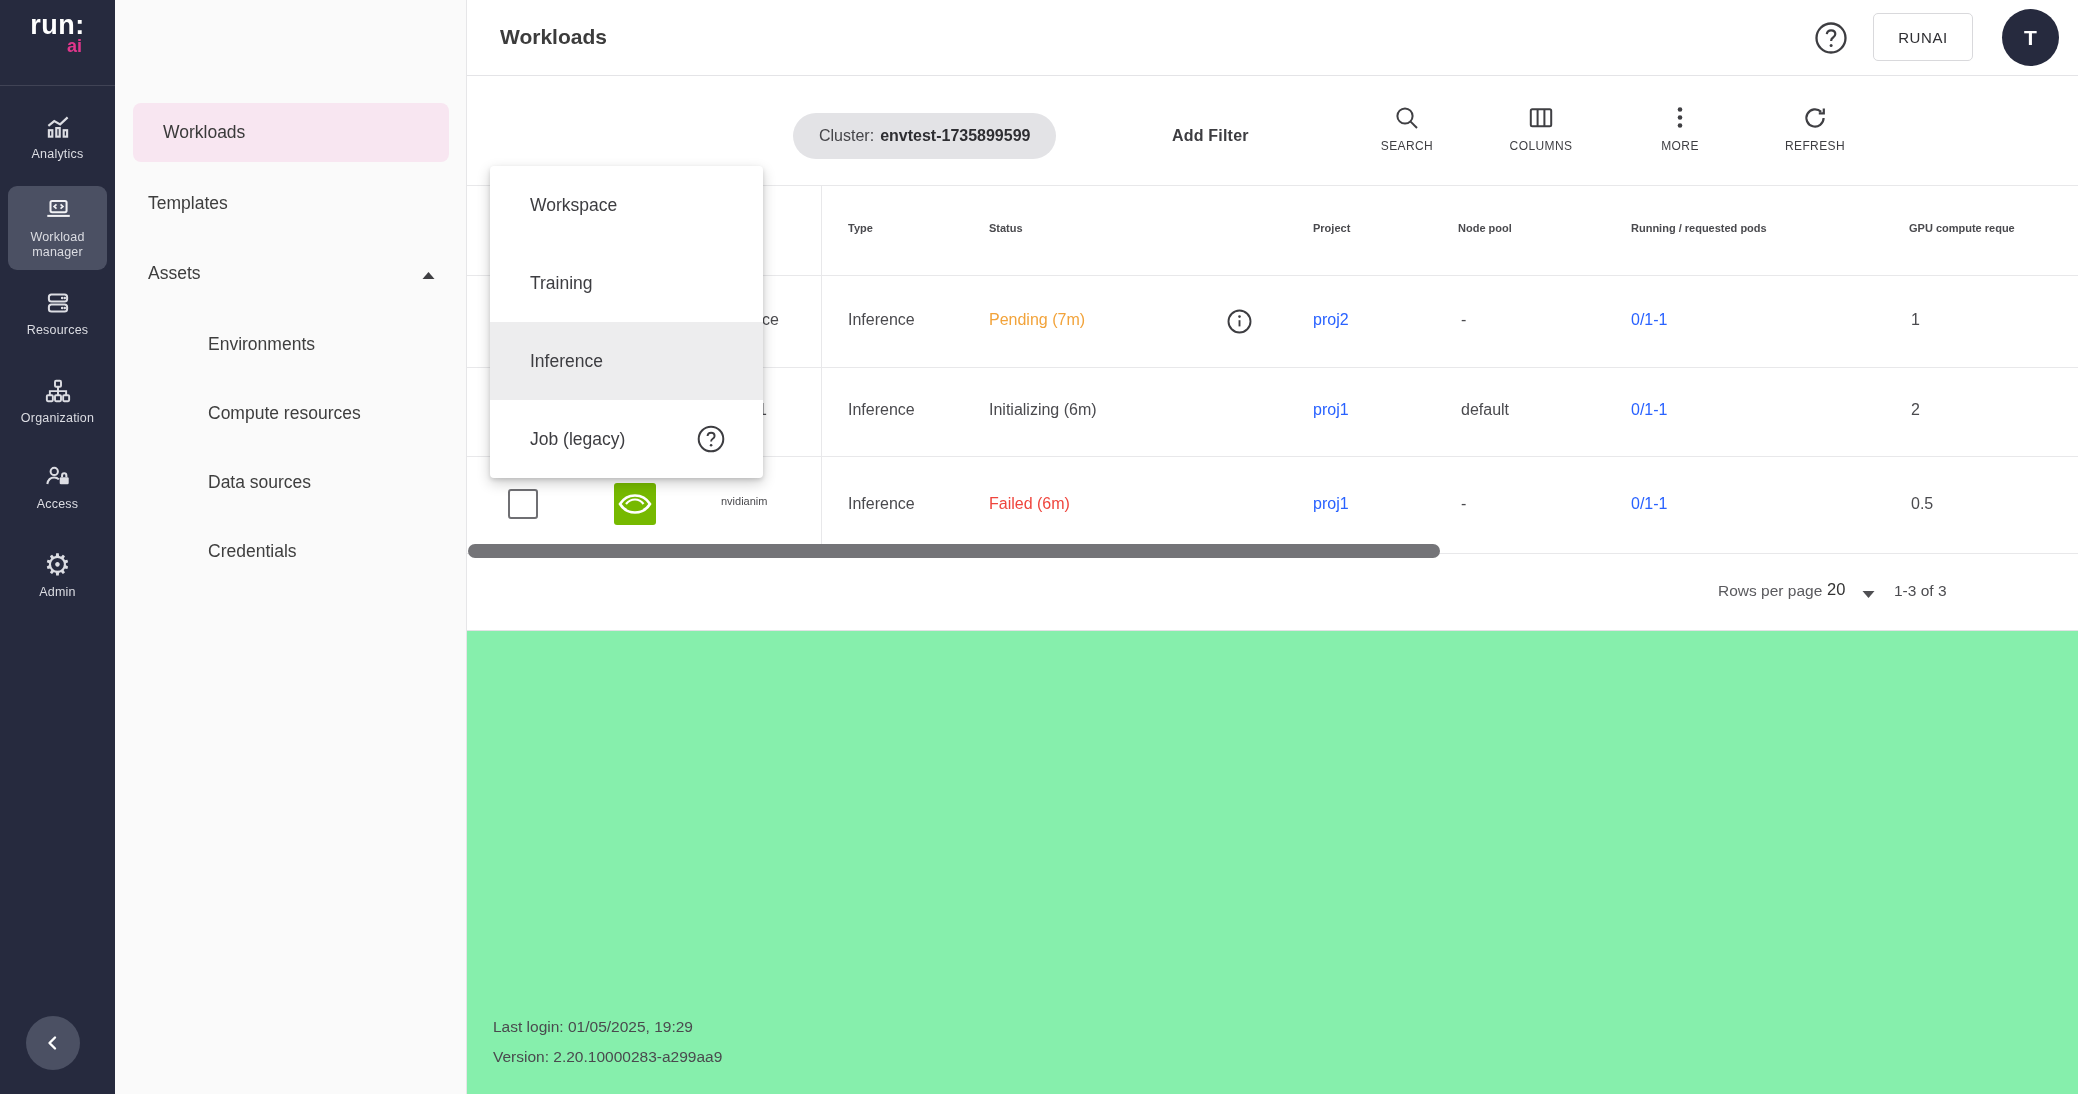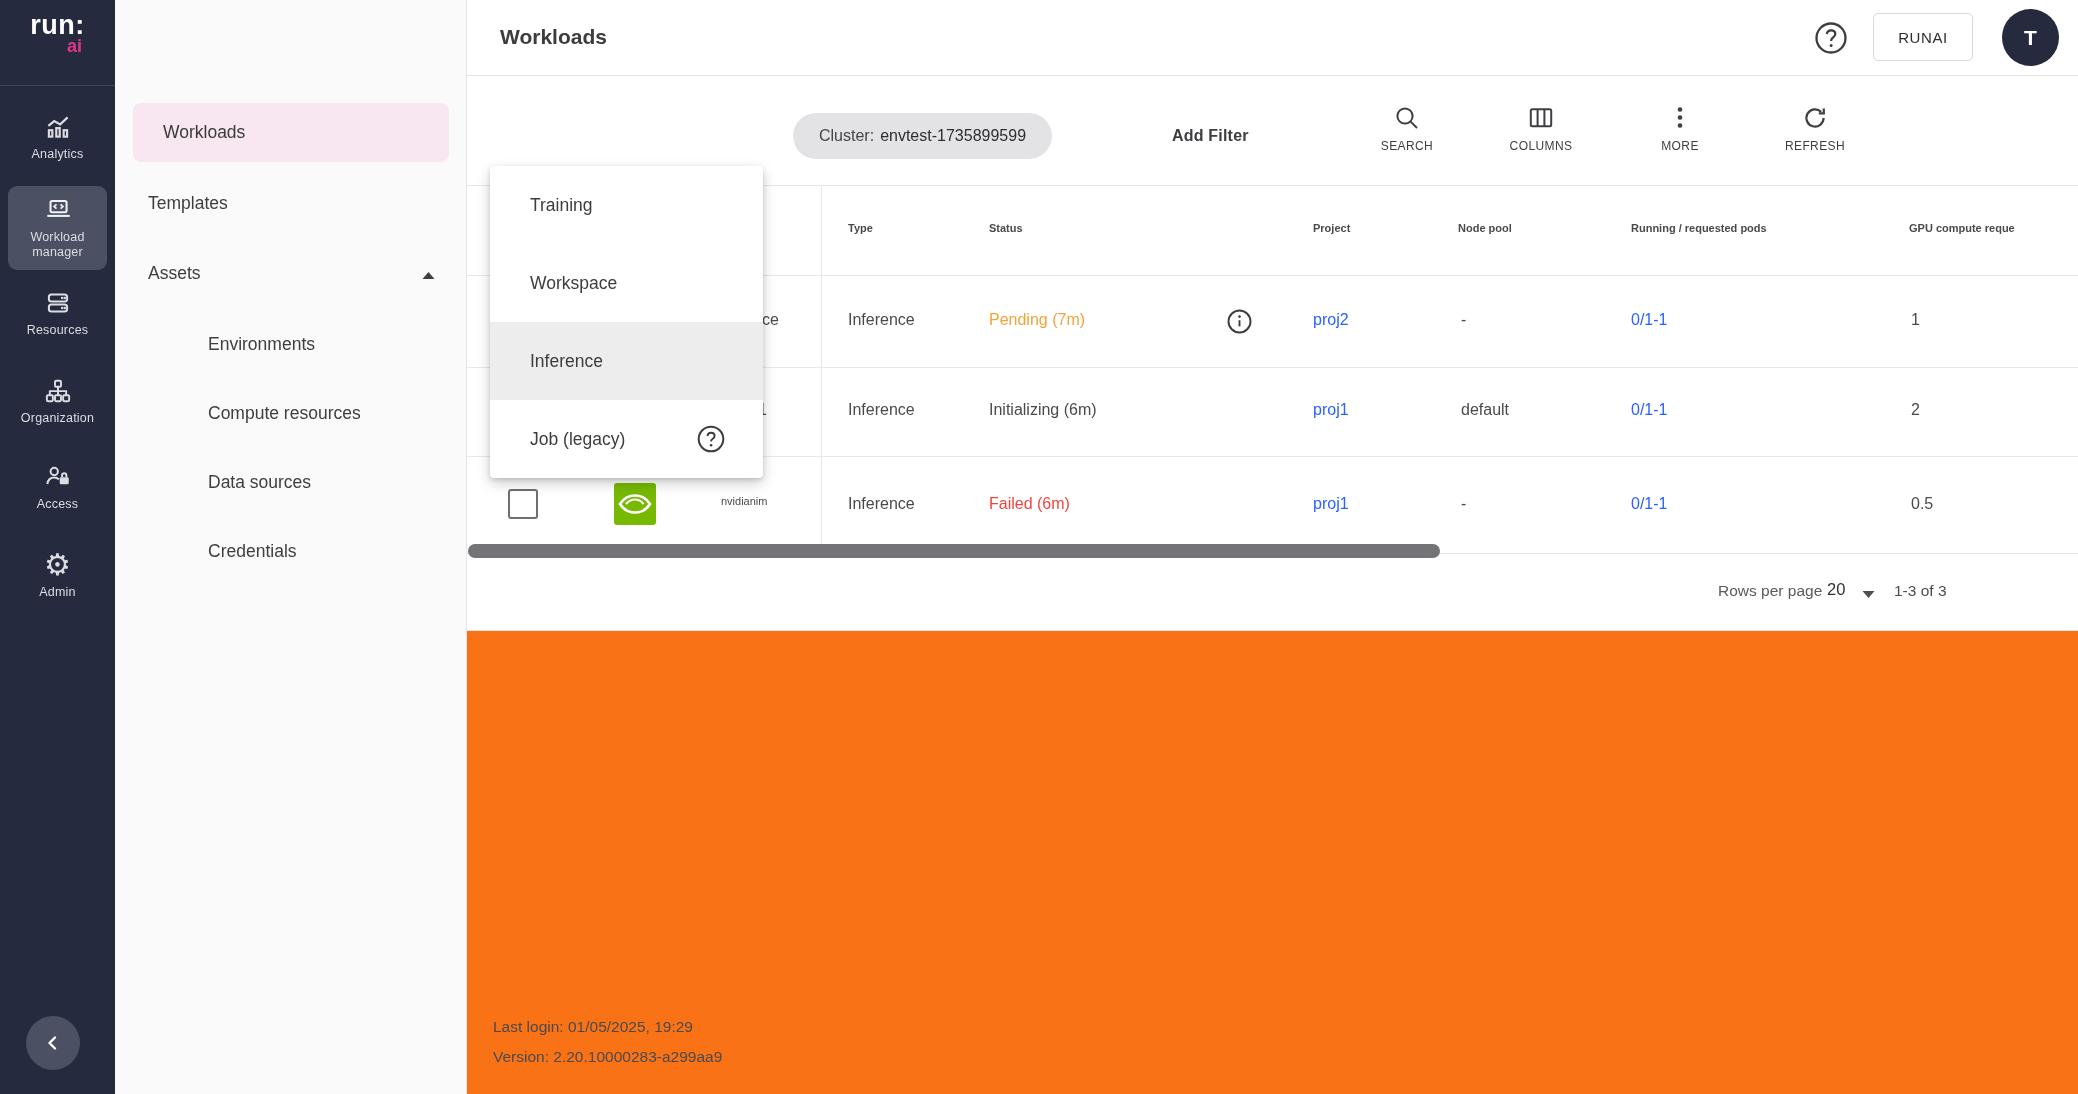--- a/index.html
+++ b/index.html
@@ -1,19 +1,19 @@
 <!DOCTYPE html>
 <html><head>
 <meta charset="utf-8">
 <style>
   * { margin:0; padding:0; box-sizing:border-box; }
   html,body { background:#e9e9ec; }
   .app {
     position:relative; width:2078px; height:1094px; overflow:hidden;
-    background:#f97316; font-family:"Liberation Sans", sans-serif; color:#3f3f3f;
+    background:#86efac; font-family:"Liberation Sans", sans-serif; color:#3f3f3f;
   }
   .abs { position:absolute; }
 
   
   .rail { position:absolute; left:0; top:0; width:115px; height:1094px; background:#262a3e; z-index:5; }
   .logo { position:absolute; top:12px; left:0; width:115px; text-align:center; line-height:1; }
   .logo .l1 { color:#fff; font-weight:700; font-size:27px; letter-spacing:0.5px; }
   .logo .l2 { color:#e0368c; font-weight:700; font-size:18px; margin-top:-2px; padding-left:34px; }
   .rail-sep { position:absolute; top:85px; left:0; width:115px; height:1px; background:rgba(255,255,255,.12); }
   .rail-item { position:absolute; left:8px; width:99px; text-align:center; color:#dcdde3; cursor:pointer; }
@@ -44,21 +44,21 @@
 
   
   .card { position:absolute; left:467px; top:76px; width:1611px; height:555px; background:#fff; border-bottom:1px solid #e2e2e5; z-index:1; }
 
   
   .new-btn { position:absolute; left:23px; top:31px; width:273px; height:56px; background:#2962ff; border:none; border-radius:5px;
     color:#fff; font-size:15.5px; font-weight:700; letter-spacing:1px; display:flex; align-items:center; justify-content:center;
     gap:14px; font-family:"Liberation Sans",sans-serif; cursor:pointer; }
   .chip { position:absolute; left:326px; top:37px; height:46px; background:#e3e3e6; border-radius:23px; padding:16px 26px;
     font-size:16px; color:#454549; display:flex; align-items:center; gap:6px; cursor:pointer;text-align:center; }
-  .chip b { color:#2e2e32; font-weight:400; }
+  .chip b { color:#2e2e32; font-weight:700; }
   .add-filter { position:absolute; left:705px; top:37px; height:46px; line-height:46px; font-size:16px; font-weight:700;
     color:#3d3d41; letter-spacing:.2px; cursor:pointer; }
   .tool-btn { position:absolute; top:27px; height:66px; text-align:center; color:#3f3f43; cursor:pointer; }
   .tool-btn .tic { height:30px; display:flex; align-items:center; justify-content:center; }
   .tool-btn .tlb { font-size:12px; letter-spacing:.4px; margin-top:6px; white-space:nowrap; }
 
   
   .tline { position:absolute; background:#e8e8ea; }
   .th { position:absolute; font-size:11px; font-weight:700; color:#4a4a4e; white-space:nowrap; }
   .td { position:absolute; font-size:16px; color:#4a4a4e; white-space:nowrap; }
@@ -315,22 +315,22 @@
     <div class="pg" style="left:1360px; top:504px; font-size:16.5px; color:#333;">20</div>
     <span class="pg-caret">
       <svg width="15" height="9" viewBox="0 0 15 9">
           <path d="M1.5 1l6 7 6-7z" fill="#4f4f53"></path>
         </svg>
     </span>
     <div class="pg" style="left:1427px; top:506px;">1-3 of 3</div>
   </section>
 
   <div class="menu">
+    <div class="menu-item">Workspace</div>
     <div class="menu-item">Training</div>
-    <div class="menu-item">Workspace</div>
     <div class="menu-item hl">Inference</div>
     <div class="menu-item">
       <span>Job (legacy)</span>
       <span class="menu-help">
         <svg width="32" height="32" viewBox="0 0 32 32" fill="none">
           <circle cx="16" cy="16" r="12.3" stroke="#3d3d41" stroke-width="2"></circle>
           <path d="M12.5 13c.25-2 1.7-3.2 3.6-3.2 2 0 3.5 1.3 3.5 3.1 0 1.3-.75 2.2-1.85 2.9-1.1.7-1.6 1.25-1.6 2.4v.4" stroke="#3d3d41" stroke-width="1.9" fill="none"></path>
           <circle cx="16.1" cy="22.3" r="1.3" fill="#3d3d41"></circle>
         </svg>
       </span>

